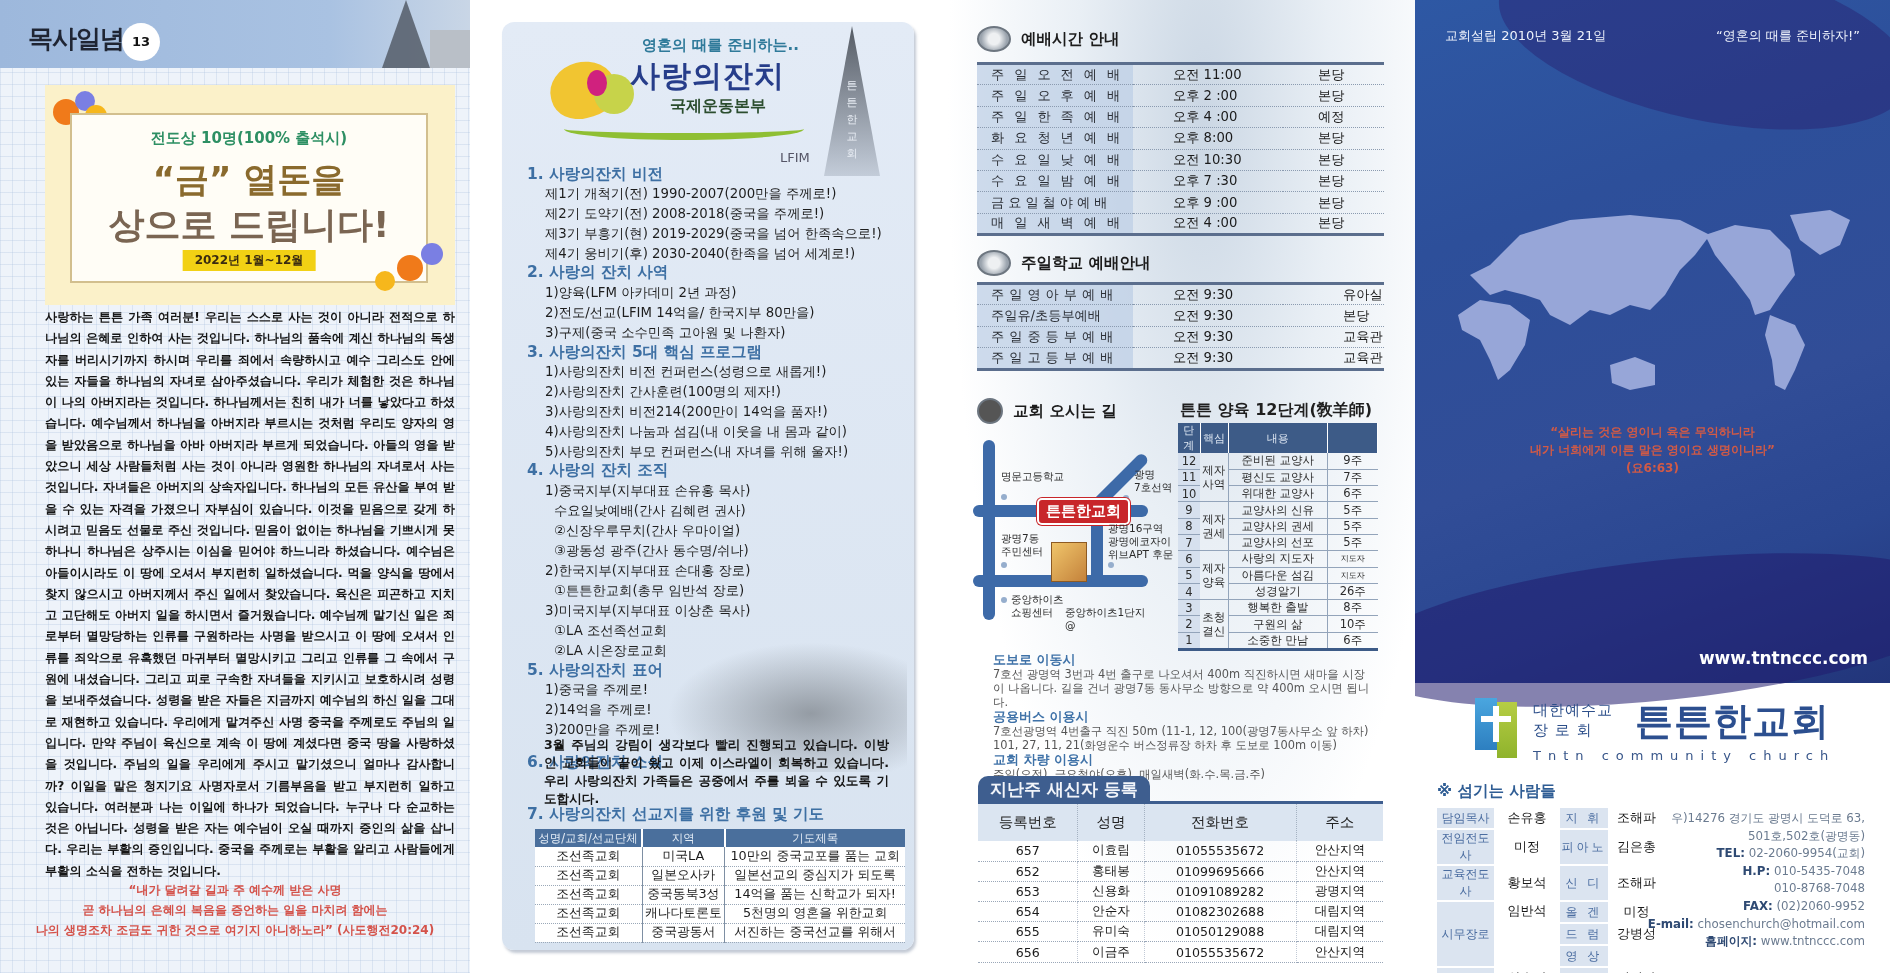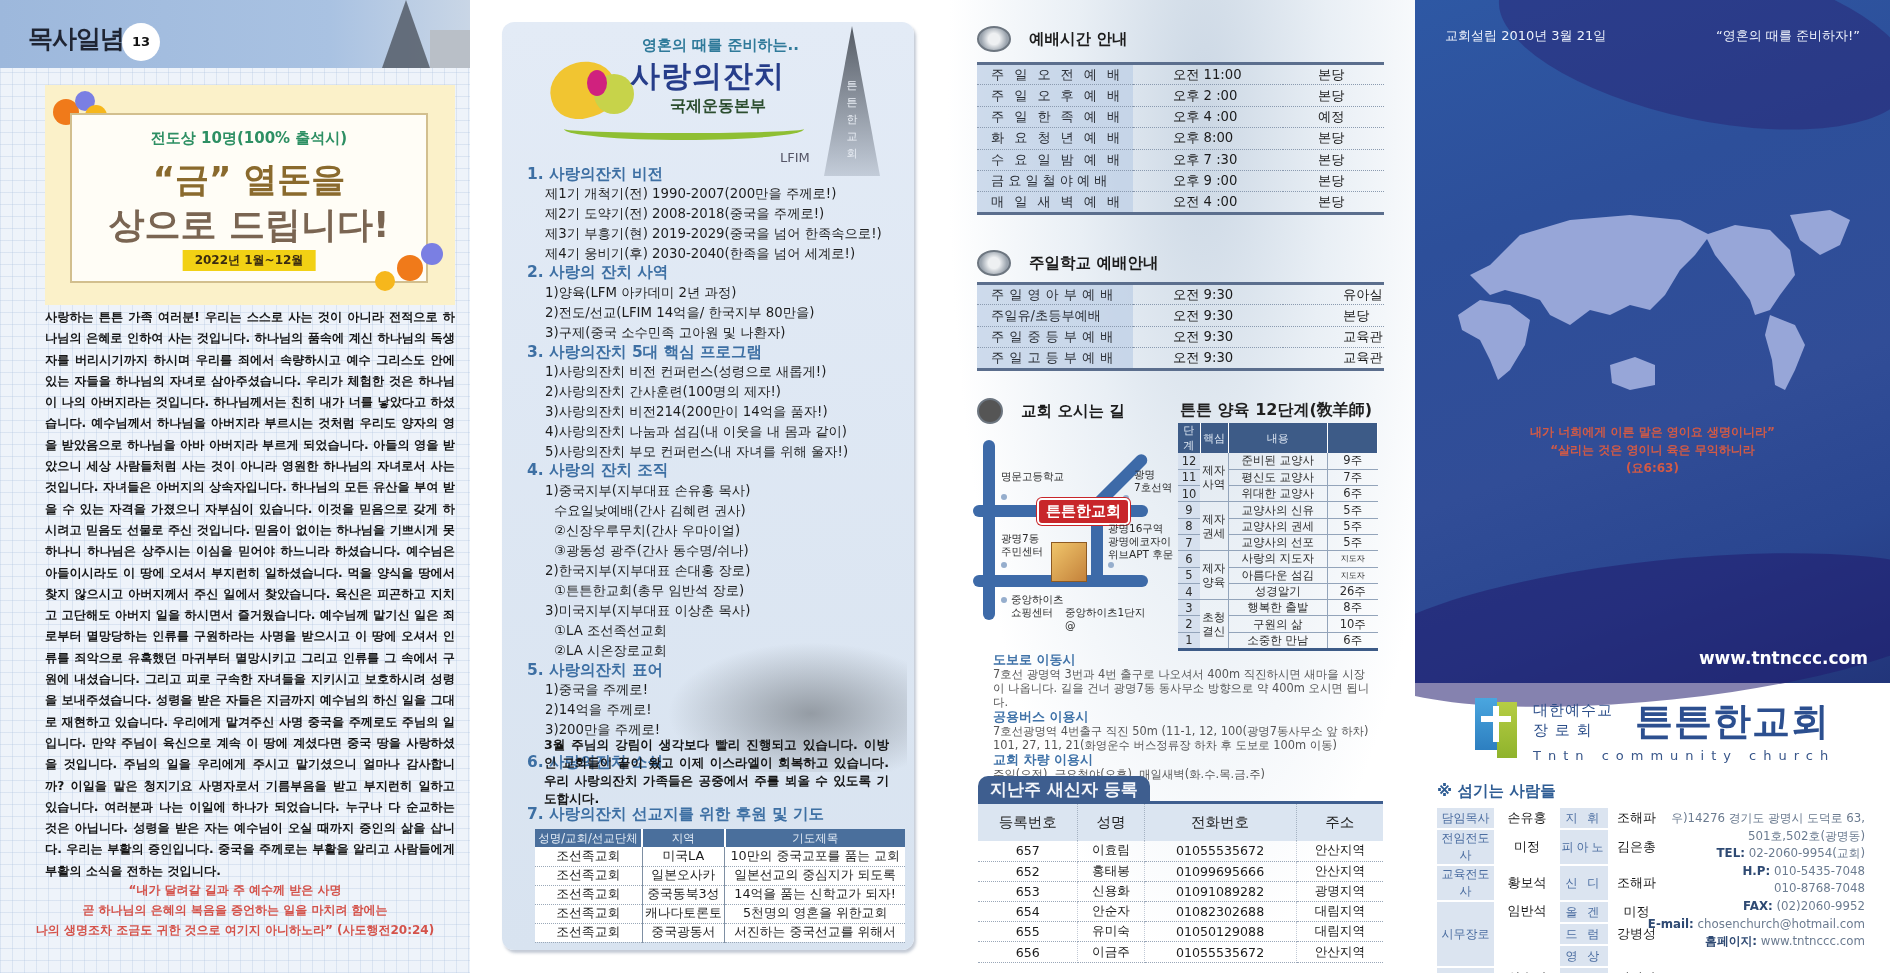--- a/index.html
+++ b/index.html
@@ -54,21 +54,21 @@
   .itm.ind { left: 52px; }
   .news { position: absolute; left: 42px; top: 714px; width: 345px; font-size: 12.6px; line-height: 18px; text-align: justify; font-weight: 600; color: #151515; }
   .mtable { position: absolute; left: 33px; top: 807px; width: 370px; border-collapse: collapse; font-size: 12.8px; }
   .mtable th { background: #4a6f9c; color: #e5edf6; font-weight: normal; font-size: 11.5px; height: 18px; border-right: 2px solid #fff; }
   .mtable td { background: #fff; text-align: center; height: 19px; border-bottom: 1px dotted #9aa8b8; border-right: 1px solid #7e8fa3; }
   .mtable td:last-child, .mtable th:last-child { border-right: none; }
 
   
   #p3 { left: 945px; width: 470px;
         background: radial-gradient(ellipse at 55% 12%, #cbd7e4 0%, #e9eff5 35%, #ffffff 70%); }
-  .h3 { position: absolute; display: flex; align-items: center; gap: 18px; font-size: 15.5px; font-weight: 600; color: #1b1b1b; }
+  .h3 { position: absolute; display: flex; align-items: center; gap: 10px; font-size: 15.5px; font-weight: 600; color: #1b1b1b; }
   .clock { width: 34px; height: 26px; border-radius: 50%; background: radial-gradient(circle, #eef0f2 30%, #9aa3ad 70%); border: 2px solid #6d7680; }
   .stable { position: absolute; left: 32px; width: 407px; border-collapse: collapse; border-top: 3px solid #5b6e8d; border-bottom: 3px solid #5b6e8d; }
   .stable td { height: 21.4px; font-size: 13.2px; border-bottom: 1px dotted #8b9bb0; }
   .stable tr:last-child td { border-bottom: none; }
   .stable td.k { width: 156px; background: rgba(190,207,230,.75); letter-spacing: 10px; padding-left: 14px; color: #2b2f36; white-space: nowrap; }
   .stable td.t { width: 150px; padding-left: 40px; }
   .stable td.l { padding-left: 35px; }
   .stable2 td.k { letter-spacing: 5px; }
   .map { position: absolute; left: 28px; top: 440px; width: 175px; height: 205px; }
   .road { position: absolute; background: #3d6aa8; border-radius: 6px; }
@@ -268,20 +268,25 @@
           <td class="k">주일한족예배</td>
           <td class="t">오후 4 :00</td>
           <td class="l">예정</td>
         </tr>
       <tr>
           <td class="k">화요청년예배</td>
           <td class="t">오후 8:00</td>
           <td class="l">본당</td>
         </tr>
       <tr>
+          <td class="k">수요일낮예배</td>
+          <td class="t">오전 10:30</td>
+          <td class="l">본당</td>
+        </tr>
+      <tr>
           <td class="k">수요일밤예배</td>
           <td class="t">오후 7 :30</td>
           <td class="l">본당</td>
         </tr>
       <tr>
           <td class="k" style="letter-spacing:4px;">금요일철야예배</td>
           <td class="t">오후 9 :00</td>
           <td class="l">본당</td>
         </tr>
       <tr>
@@ -504,22 +509,22 @@
       <g fill="#97a6d8">
         <path d="M20 80 L40 70 L70 40 L120 25 L180 20 L230 25 L260 40 L245 60 L230 75 L215 100 L200 115 L180 110 L160 120 L140 115 L120 130 L100 120 L90 105 L75 100 L55 95 L40 100 Z"></path>
         <path d="M8 120 L30 105 L60 110 L80 125 L75 150 L60 175 L48 185 L40 165 L30 145 L12 135 Z"></path>
         <path d="M160 170 L185 162 L205 170 L205 190 L180 195 L162 188 Z"></path>
         <path d="M255 40 L285 30 L320 35 L340 55 L345 80 L330 100 L320 115 L305 120 L300 105 L285 85 L265 60 Z"></path>
         <path d="M340 20 L380 15 L400 25 L390 50 L370 60 L350 45 Z"></path>
         <path d="M320 120 L345 130 L355 150 L345 175 L335 195 L325 190 L322 165 L315 140 Z"></path>
       </g>
     </svg>
     <div class="cover-verse">
+      <div>“살리는 것은 영이니 육은 무익하니라</div>
       <div>내가 너희에게 이른 말은 영이요 생명이니라”</div>
-      <div>“살리는 것은 영이니 육은 무익하니라</div>
       <div>(요6:63)</div>
     </div>
     <div class="cover-url">www.tntnccc.com</div>
   </div>
 
   <div class="logo-box">
     <div class="logo-cross-l"></div>
     <div class="logo-cross-r"></div>
     <div class="logo-cross-h"></div>
     <div class="logo-cross-v"></div>

